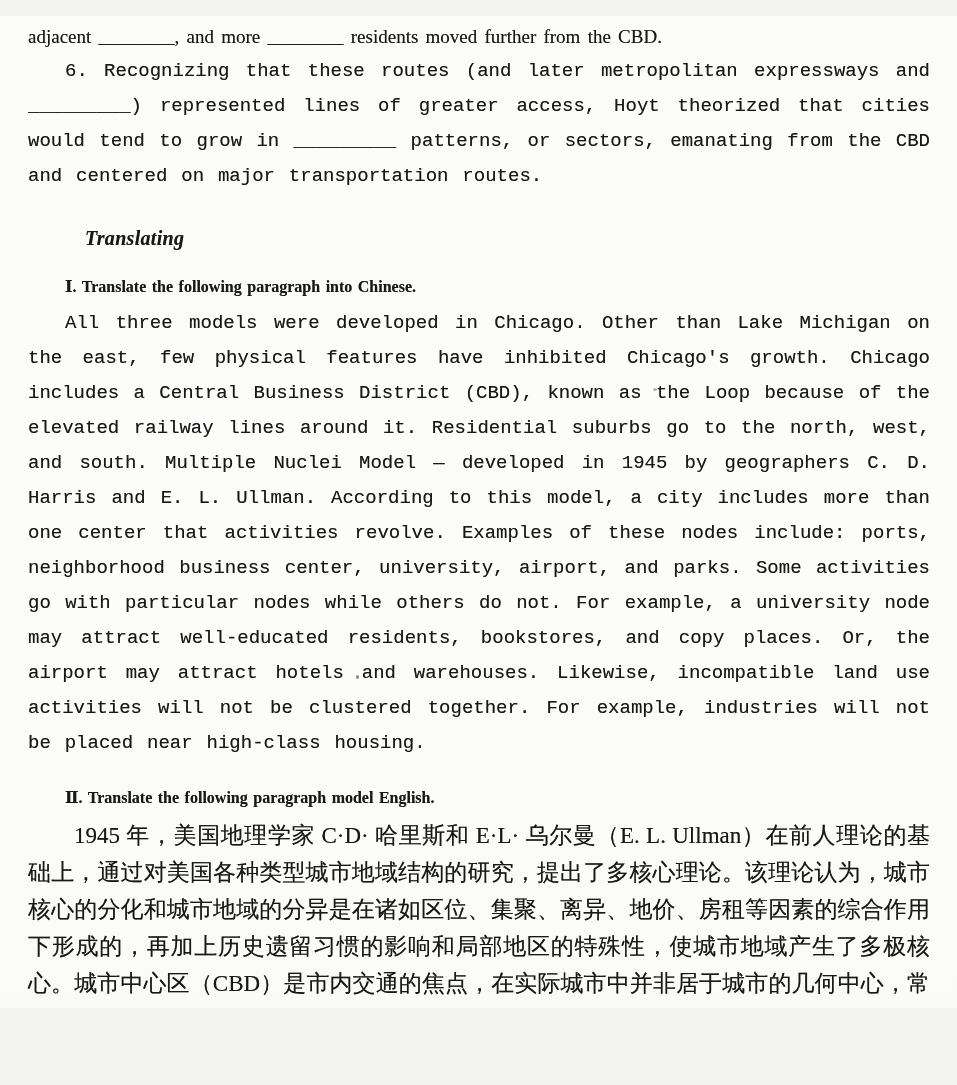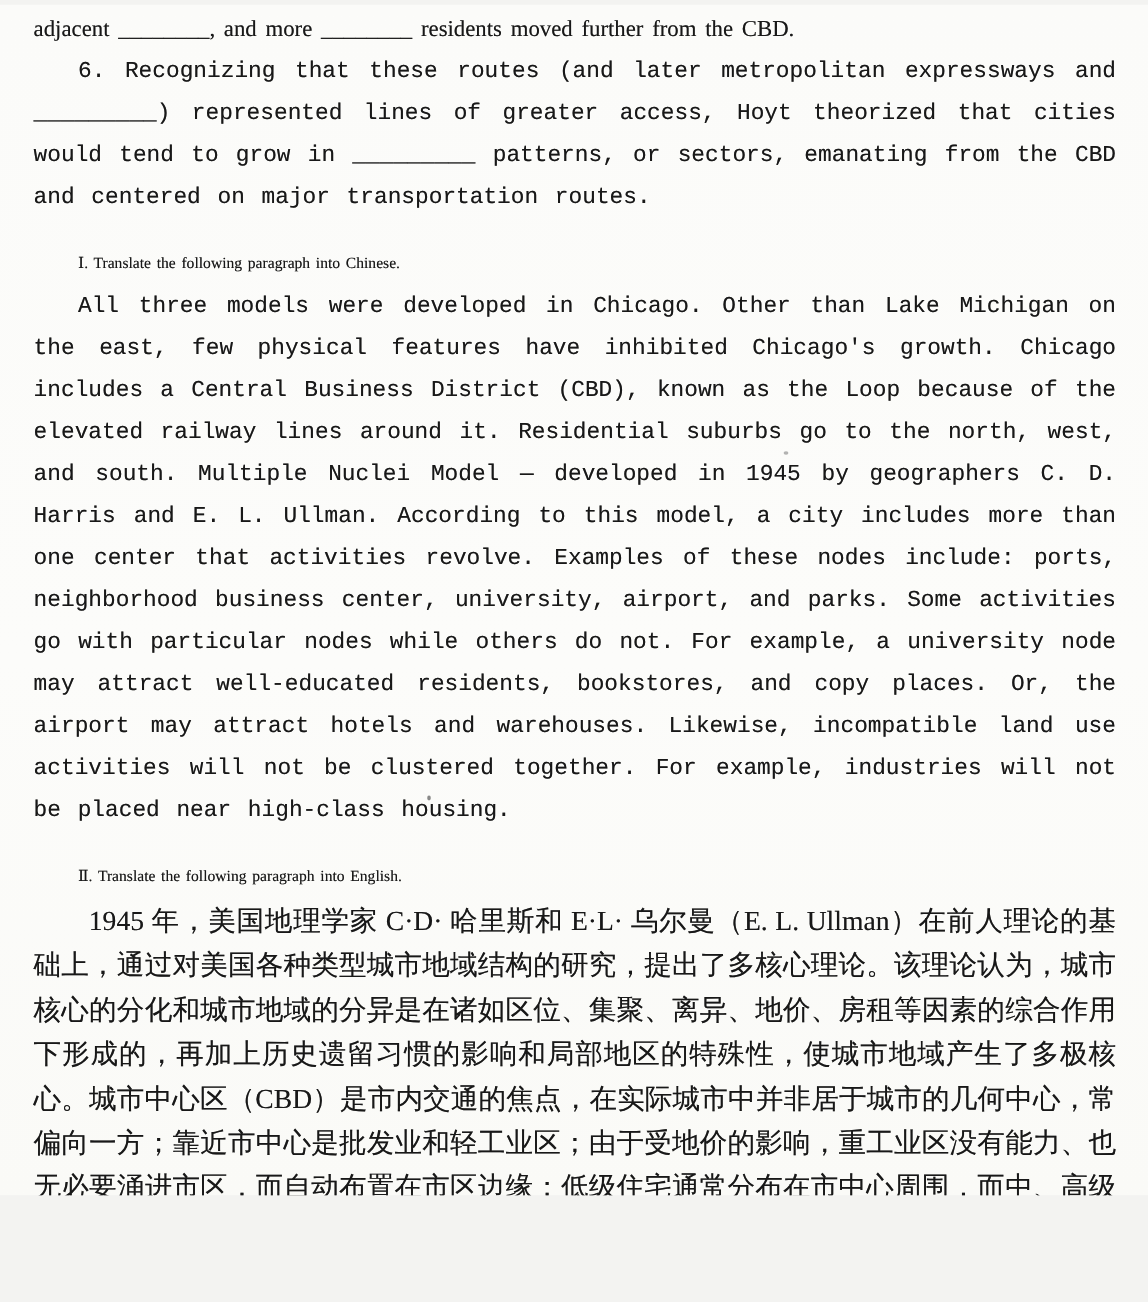--- a/index.html
+++ b/index.html
@@ -4,21 +4,21 @@
 <style>
   html, body {
     margin: 0;
     padding: 0;
     background: #f3f3f1;
   }
   .page {
     position: relative;
     width: 957px;
     height: 992px;
-    margin: 4px auto;
+    margin: 16px auto;
     box-sizing: border-box;
     padding: 3px 27px 18px 28px;
     background: linear-gradient(180deg, #fbfbf9 0%, #fcfcfa 55%, #fafaf7 100%);
     color: #181818;
     font-family: "Liberation Serif", "DejaVu Serif", serif;
     overflow: hidden;
     
     text-shadow: 0 0 0.5px rgba(25,25,25,0.55);
   }
   
@@ -38,22 +38,22 @@
   }
   .translating-heading {
     font-size: 20px;
     font-weight: bold;
     font-style: italic;
     line-height: 24px;
     margin: 32px 0 0 57px;
     letter-spacing: 0.3px;
   }
   .part-heading {
-    font-size: 13px;
-    font-weight: normal;
+    font-size: 16px;
+    font-weight: bold;
     line-height: 35px;
     margin: 19px 0 0 0;
     text-indent: 37px;
     word-spacing: 1.5px;
   }
   .para {
     margin: 2px 0 0 0;
   }
   
   .zh-text {
@@ -77,25 +77,26 @@
 <body>
 
 <div class="page">
 
   <p class="en-text cont-line">adjacent ________, and more ________ residents moved further from the CBD.</p>
 
   <p class="en-text item">6. Recognizing that these routes (and later metropolitan expressways and _________) represented lines of greater access, Hoyt theorized that cities would tend to grow in _________ patterns, or sectors, emanating from the CBD and centered on major transportation routes.</p>
 
 
 
+  <h3 class="translating-heading">Translating</h3>
 
   <h4 class="part-heading">Ⅰ. Translate the following paragraph into Chinese.</h4>
 
   <p class="en-text item para">All three models were developed in Chicago. Other than Lake Michigan on the east, few physical features have inhibited Chicago's growth. Chicago includes a Central Business District (CBD), known as the Loop because of the elevated railway lines around it. Residential suburbs go to the north, west, and south. Multiple Nuclei Model — developed in 1945 by geographers C. D. Harris and E. L. Ullman. According to this model, a city includes more than one center that activities revolve. Examples of these nodes include: ports, neighborhood business center, university, airport, and parks. Some activities go with particular nodes while others do not. For example, a university node may attract well-educated residents, bookstores, and copy places. Or, the airport may attract hotels and warehouses. Likewise, incompatible land use activities will not be clustered together. For example, industries will not be placed near high-class housing.</p>
 
-  <h4 class="part-heading">Ⅱ. Translate the following paragraph into English.</h4>
+  <h4 class="part-heading">Ⅱ. Translate the following paragraph model English.</h4>
 
   <p class="zh-text">1945 年，美国地理学家 C·D· 哈里斯和 E·L· 乌尔曼（E. L. Ullman）在前人理论的基础上，通过对美国各种类型城市地域结构的研究，提出了多核心理论。该理论认为，城市核心的分化和城市地域的分异是在诸如区位、集聚、离异、地价、房租等因素的综合作用下形成的，再加上历史遗留习惯的影响和局部地区的特殊性，使城市地域产生了多极核心。城市中心区（CBD）是市内交通的焦点，在实际城市中并非居于城市的几何中心，常偏向一方；靠近市中心是批发业和轻工业区；由于受地价的影响，重工业区没有能力、也无必要涌进市区，而自动布置在市区边缘；低级住宅通常分布在市中心周围，而中、高级住宅则趋于环境较好的城市另一侧，其间布置有文化中心、公园、运动场等公共设施；在近郊，则形成郊外住宅区和郊外工业区。这样，城市就被分成 6 个片、9 个区，比单纯的同心圆结构显得复杂，接近实际。</p>
 
   <span class="speck speck-1"></span>
   <span class="speck speck-2"></span>
 
 </div>
 
 </body></html>

